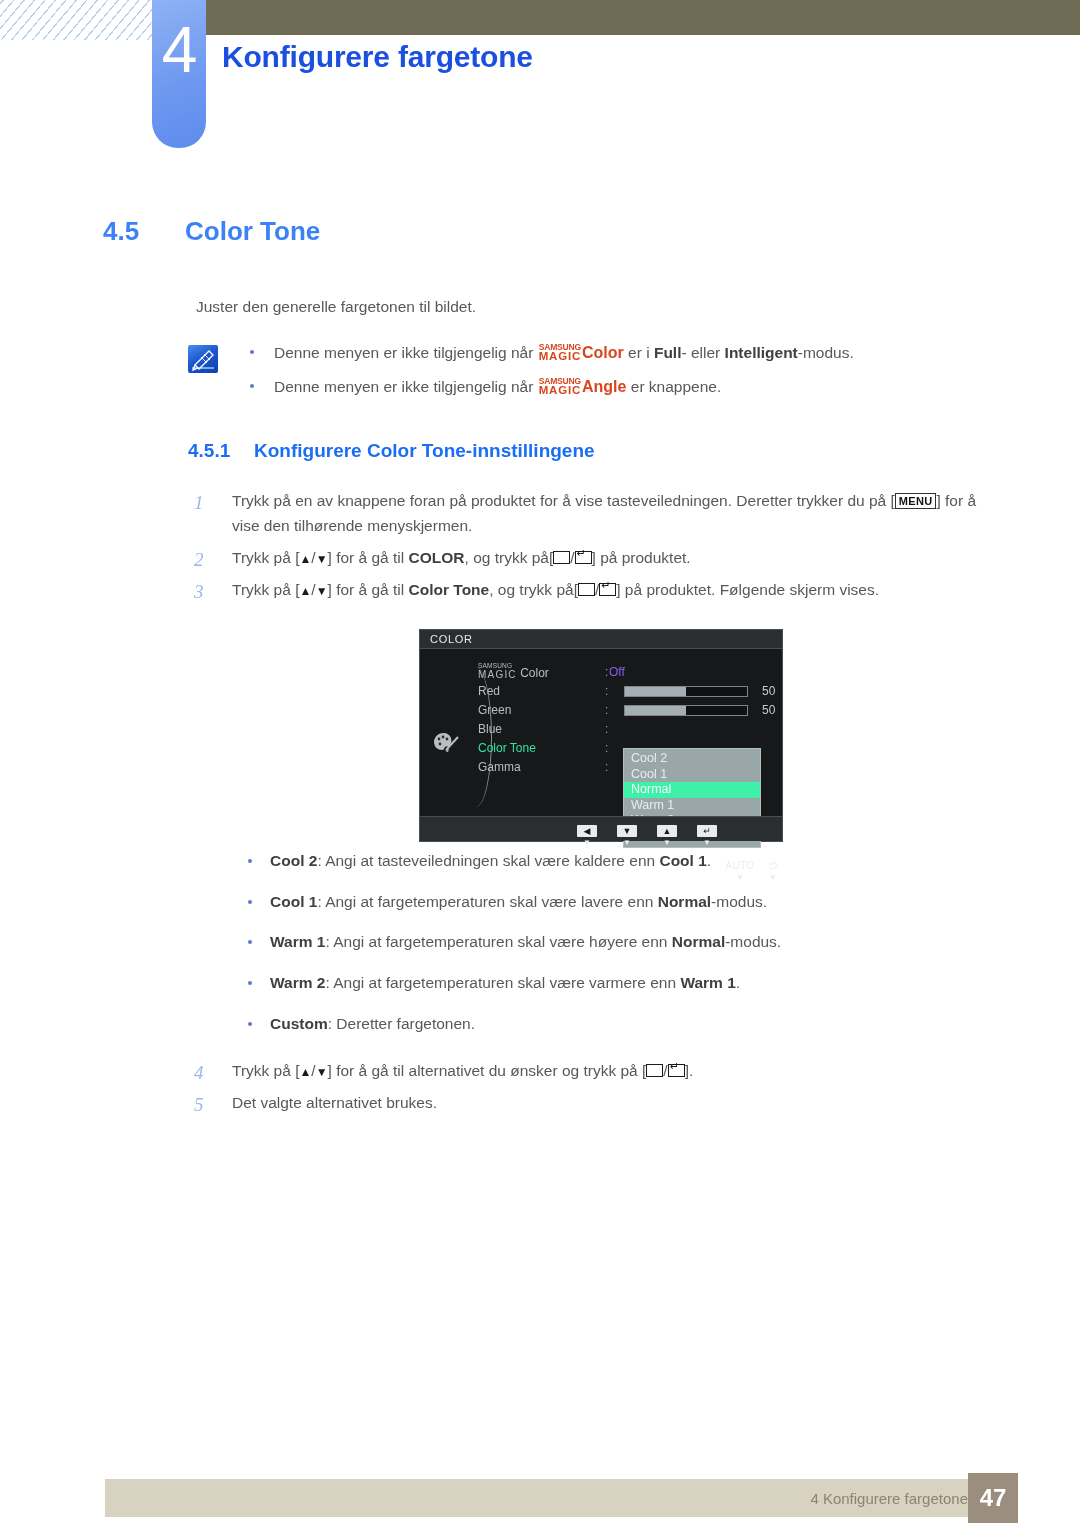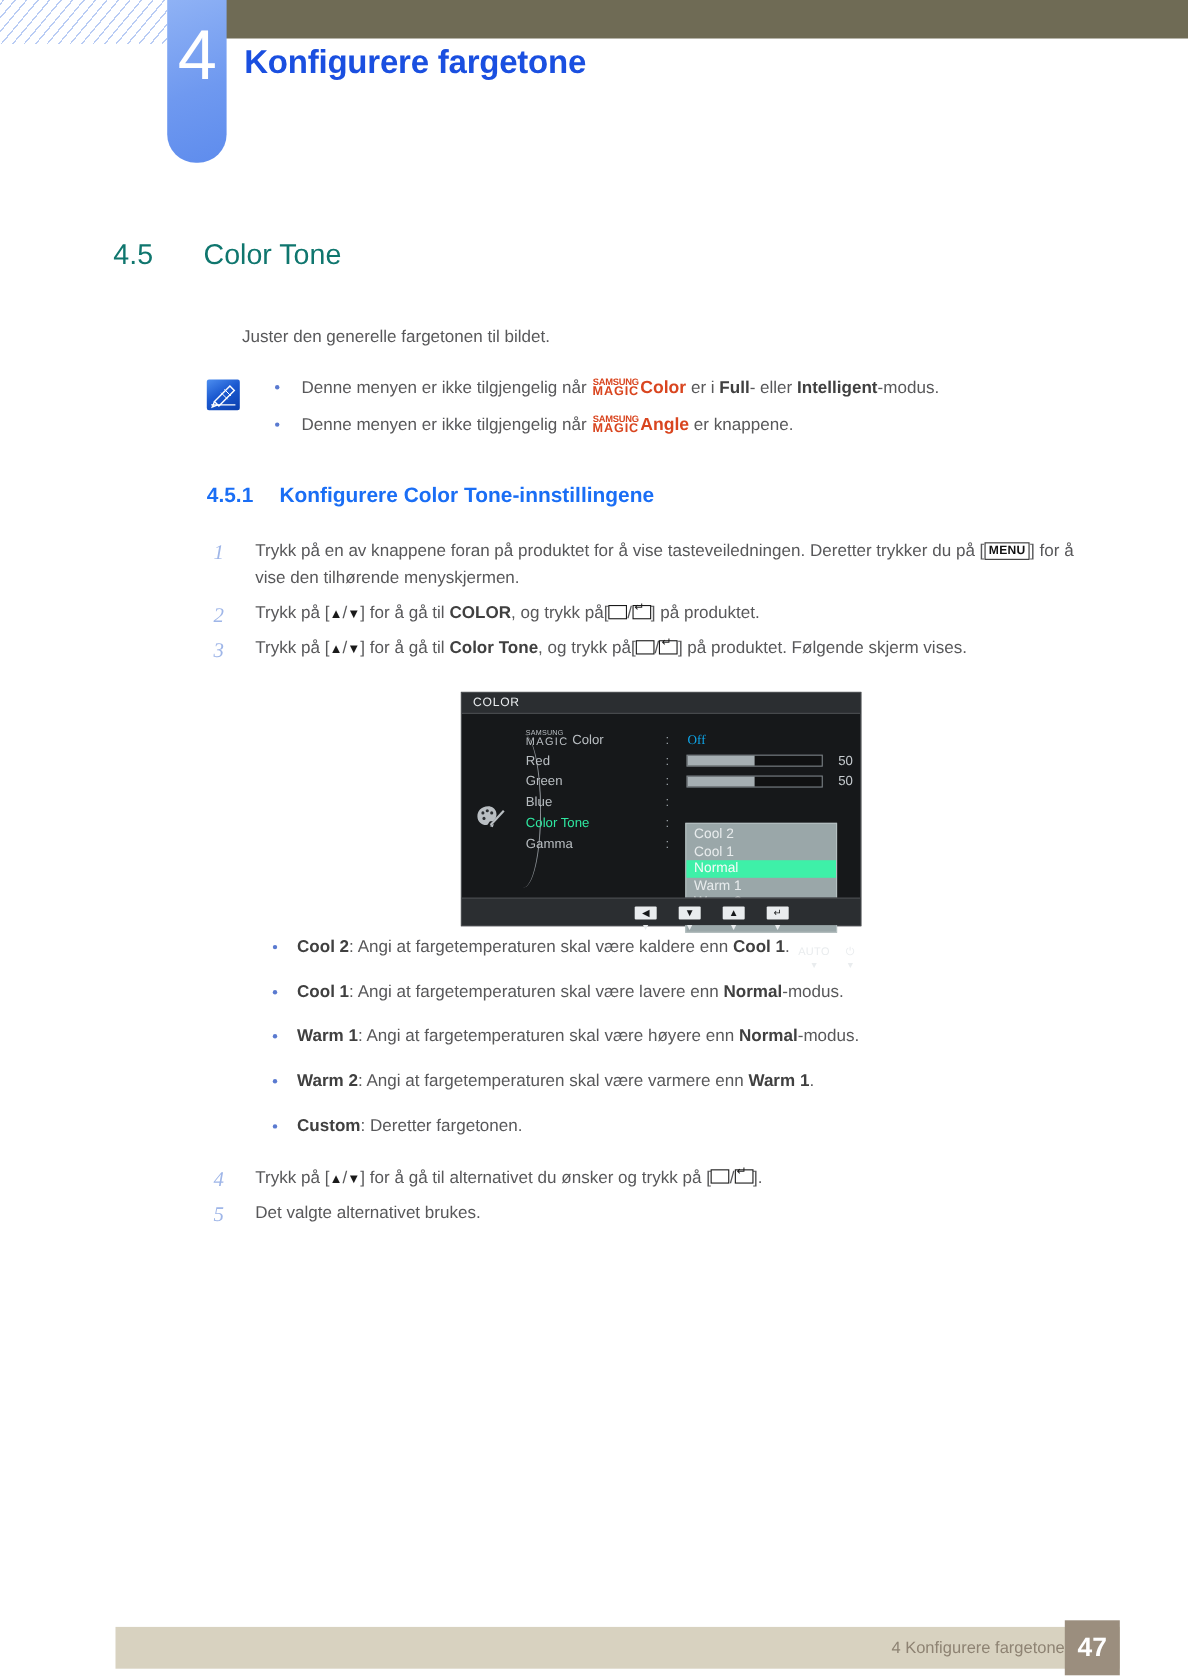--- a/index.html
+++ b/index.html
@@ -62,33 +62,32 @@
     font-weight: bold;
     color: #1a4fe0;
     letter-spacing: -0.2px;
   }
 
   
   .section-head {
     position: absolute;
     left: 103px; top: 216px;
     font-size: 26px;
-    font-weight: normal;
-    color: #0f766e;
+    font-weight: bold;
+    color: #3b82f6;
     letter-spacing: 0px;
   }
   .section-head .num { display: inline-block; width: 82px; }
 
   
   .intro {
     position: absolute;
     left: 196px; top: 298px;
     font-size: 15.5px;
     color: #58585a;
-    margin-left: 24px;
   }
 
   
   .note-icon {
     position: absolute;
     left: 188px; top: 345px;
     width: 30px; height: 28px;
     background: linear-gradient(150deg, #4d8ef0 0%, #1b59d0 45%, #0b3fae 100%);
     border-radius: 2px;
     overflow: hidden;
@@ -266,24 +265,24 @@
     text-align: left;
   }
   .osd-magic .s { display:block; font-size:6.5px; color:#b9bec2; letter-spacing:0.2px;}
   .osd-magic .m { display:block; font-size:10px; color:#b9bec2; letter-spacing:1.2px;}
 
   .osd-colons { position: absolute; left: 185px; top: 14px; }
   .osd-colons div { height: 19px; line-height: 19px; font-size: 12px; color: #9aa0a5; }
 
   .osd-offval {
     position: absolute;
-    left: 205px; top: 14px;
+    left: 189px; top: 14px;
     font-size: 12px;
-    color: #0ea5e9;
-    height: 19px; line-height: 19px; font-family: Liberation Serif, serif;
+    color: #8b5cf6;
+    height: 19px; line-height: 19px;
   }
 
   .sld {
     position: absolute;
     left: 204px;
     width: 124px; height: 11px;
     border: 1px solid #7e858a;
     background: #101112;
     box-sizing: border-box;
   }
@@ -542,21 +541,21 @@
     <div class="grp" style="left:336px">
       <span class="txt">⏻</span>
       <span class="cap">▼</span>
     </div>
   </div>
 </div>
 
 <div class="bullets">
   <div class="row">
     <span class="dot"></span>
-    <span class="hl">Cool 2</span><span>: Angi at fargetemperaturen skal være kaldere enn </span><span class="hl">Cool 1</span><span>.</span>
+    <span class="hl">Cool 2</span><span>: Angi at tasteveiledningen skal være kaldere enn </span><span class="hl">Cool 1</span><span>.</span>
   </div>
   <div class="row">
     <span class="dot"></span>
     <span class="hl">Cool 1</span><span>: Angi at fargetemperaturen skal være lavere enn </span><span class="hl">Normal</span><span>-modus.</span>
   </div>
   <div class="row">
     <span class="dot"></span>
     <span class="hl">Warm 1</span><span>: Angi at fargetemperaturen skal være høyere enn </span><span class="hl">Normal</span><span>-modus.</span>
   </div>
   <div class="row">

